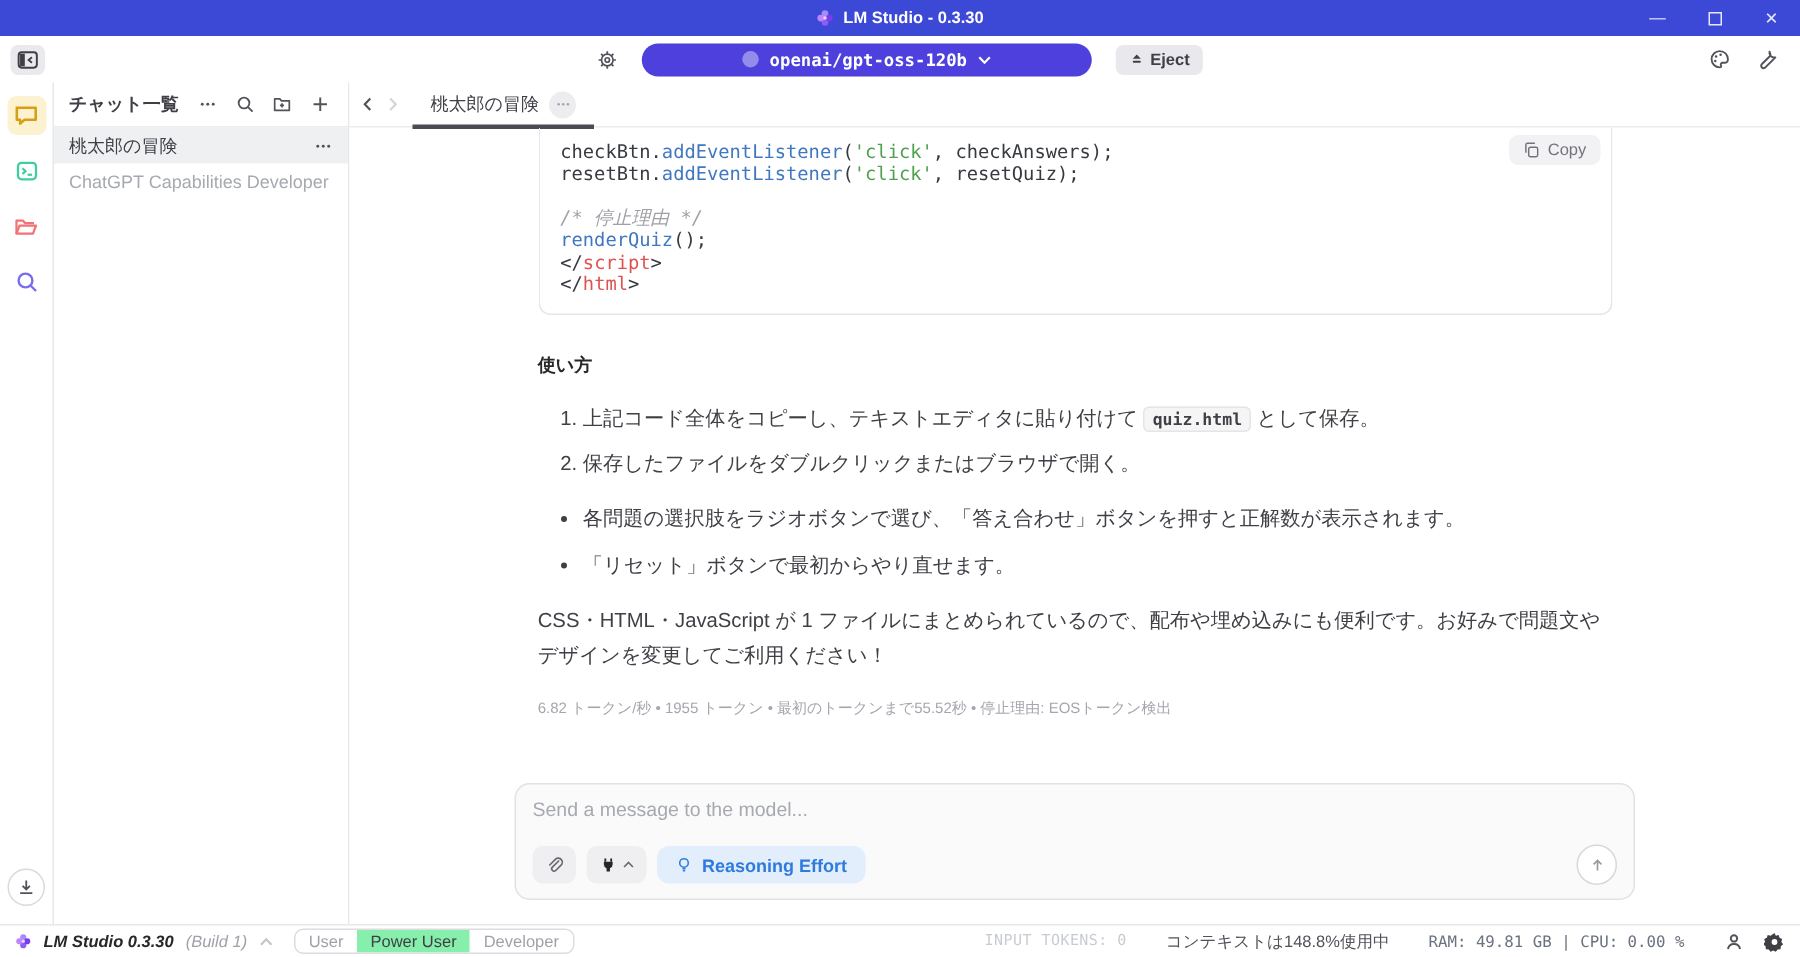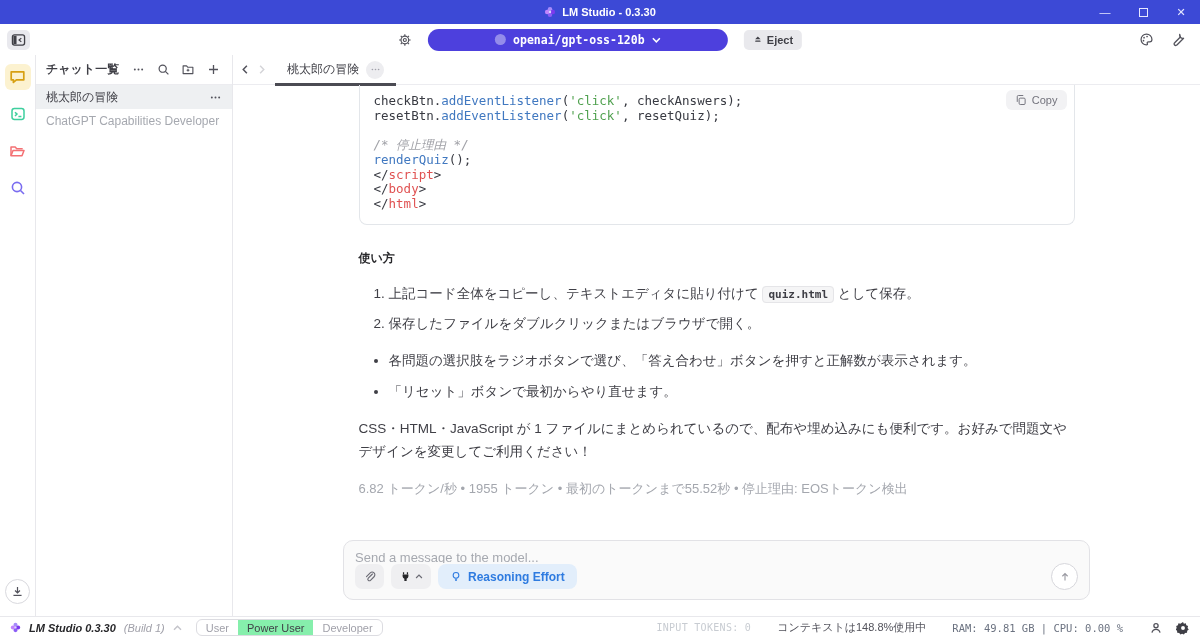--- a/index.html
+++ b/index.html
@@ -61,27 +61,27 @@
   .c-p { color:#383a42; } .c-f { color:#4078c0; } .c-s { color:#50a14f; }
   .c-c { color:#a0a1a7; font-style:italic; } .c-t { color:#e05252; }
 
   .h-usage { margin-top:25px; font-size:12px; font-weight:bold; color:#27272a; }
   ol.steps { margin:16px 0 0 0; padding-left:30px; font-size:13.5px; color:#3f3f46; }
   ol.steps li { margin-bottom:8px; line-height:21px; }
   .inline-code { font-family:"DejaVu Sans Mono", monospace; font-size:11px; background:#f5f5f6; border:1px solid #e5e5e8; border-radius:4px; padding:1px 5px; font-weight:bold; color:#3f3f46; }
   ul.notes { margin:16px 0 0 0; padding-left:30px; font-size:13.5px; color:#3f3f46; }
   ul.notes li { margin-bottom:10px; line-height:21px; }
   .closing { margin-top:15px; font-size:13.5px; line-height:23px; color:#3f3f46; }
-  .gen-stats { margin-top:17px; font-size:13px; color:#a4a7ae; }
+  .gen-stats { margin-top:17px; font-size:10px; color:#a4a7ae; }
   .msg-actions { margin-top:22px; display:flex; align-items:center; gap:11px; }
   .act-btn { width:18px; height:18px; display:flex; align-items:center; justify-content:center; }
 
   
   .composer-wrap { padding:0 0 16px; }
-  .composer { width:747px; margin:0 auto; height:60px; border:1px solid #e2e2e6; background:#fafafa; border-radius:10px; padding:9px 11px 9px; display:flex; flex-direction:column; }
+  .composer { width:747px; margin:0 auto; height:78px; border:1px solid #e2e2e6; background:#fafafa; border-radius:10px; padding:9px 11px 9px; display:flex; flex-direction:column; }
   .composer textarea { flex:1; border:none; outline:none; background:transparent; resize:none; font-family:"Liberation Sans", sans-serif; font-size:13px; color:#3f3f46; }
   .composer textarea::placeholder { color:#a6a9b0; }
   .composer-row { display:flex; align-items:center; gap:7px; }
   .chip { height:25px; background:#efeff1; border-radius:7px; display:flex; align-items:center; justify-content:center; padding:0 8px; gap:3px; }
   .reason-chip { height:25px; background:#e2eefb; border-radius:8px; display:flex; align-items:center; gap:6px; padding:0 12px; font-size:12px; font-weight:bold; color:#2e7be0; }
   .send-btn { margin-left:auto; width:27px; height:27px; border:1px solid #d7d7dc; border-radius:50%; display:flex; align-items:center; justify-content:center; background:#fff; }
 
   
   .statusbar { height:22px; border-top:1px solid #e8e8ec; display:flex; align-items:center; padding:0 10px; background:#fff; font-size:11px; }
   .sb-left { display:flex; align-items:center; gap:8px;font-style:italic; }
@@ -306,21 +306,20 @@
             </span>
             <span>Copy</span>
           </div>
           <div class="code" id="code-lines">
               <div class="code-line"><span class="c-p">checkBtn.</span><span class="c-f">addEventListener</span><span class="c-p">(</span><span class="c-s">'click'</span><span class="c-p">, checkAnswers);</span></div>
               <div class="code-line"><span class="c-p">resetBtn.</span><span class="c-f">addEventListener</span><span class="c-p">(</span><span class="c-s">'click'</span><span class="c-p">, resetQuiz);</span></div>
               <div class="code-line">&nbsp;</div>
               <div class="code-line"><span class="c-c">/* 停止理由 */</span></div>
               <div class="code-line"><span class="c-f">renderQuiz</span><span class="c-p">();</span></div>
               <div class="code-line"><span class="c-p">&lt;/</span><span class="c-t">script</span><span class="c-p">&gt;</span></div>
-              <div class="code-line"><span class="c-p">&lt;/</span><span class="c-t">body</span><span class="c-p">&gt;</span></div>
               <div class="code-line"><span class="c-p">&lt;/</span><span class="c-t">html</span><span class="c-p">&gt;</span></div>
             </div>
         </div>
 
         <div class="h-usage">使い方</div>
 
         <ol class="steps" id="steps-list">
             <li>上記コード全体をコピーし、テキストエディタに貼り付けて <code class="inline-code">quiz.html</code> として保存。</li>
             <li>保存したファイルをダブルクリックまたはブラウザで開く。</li>
           </ol>

